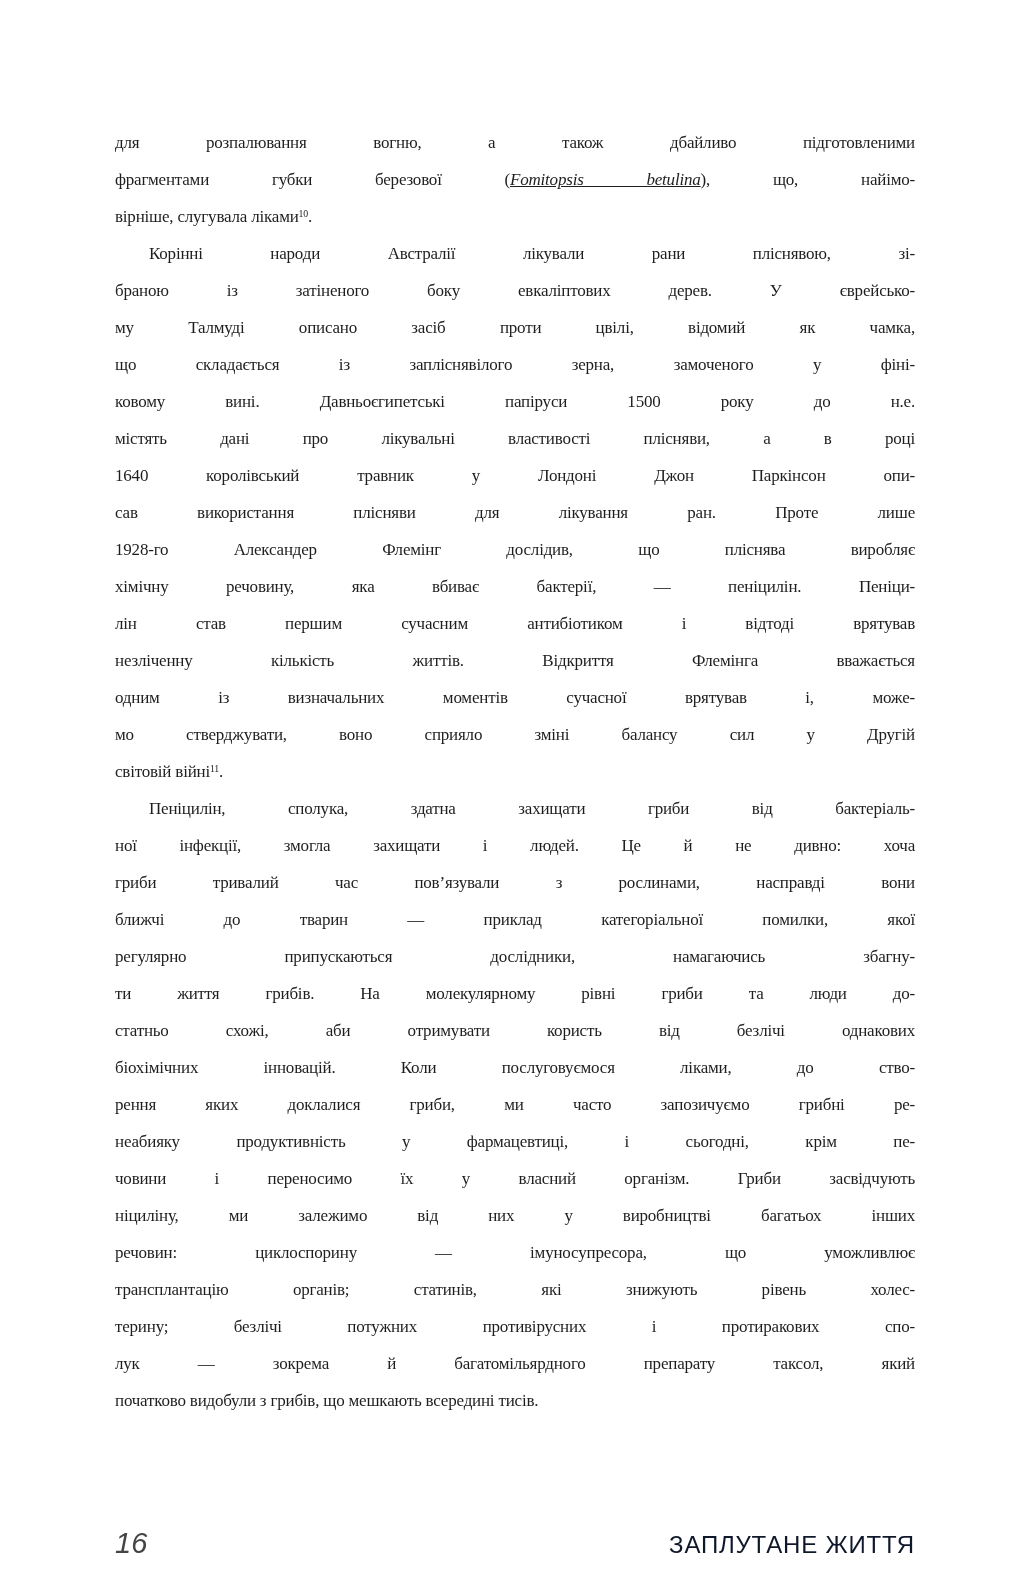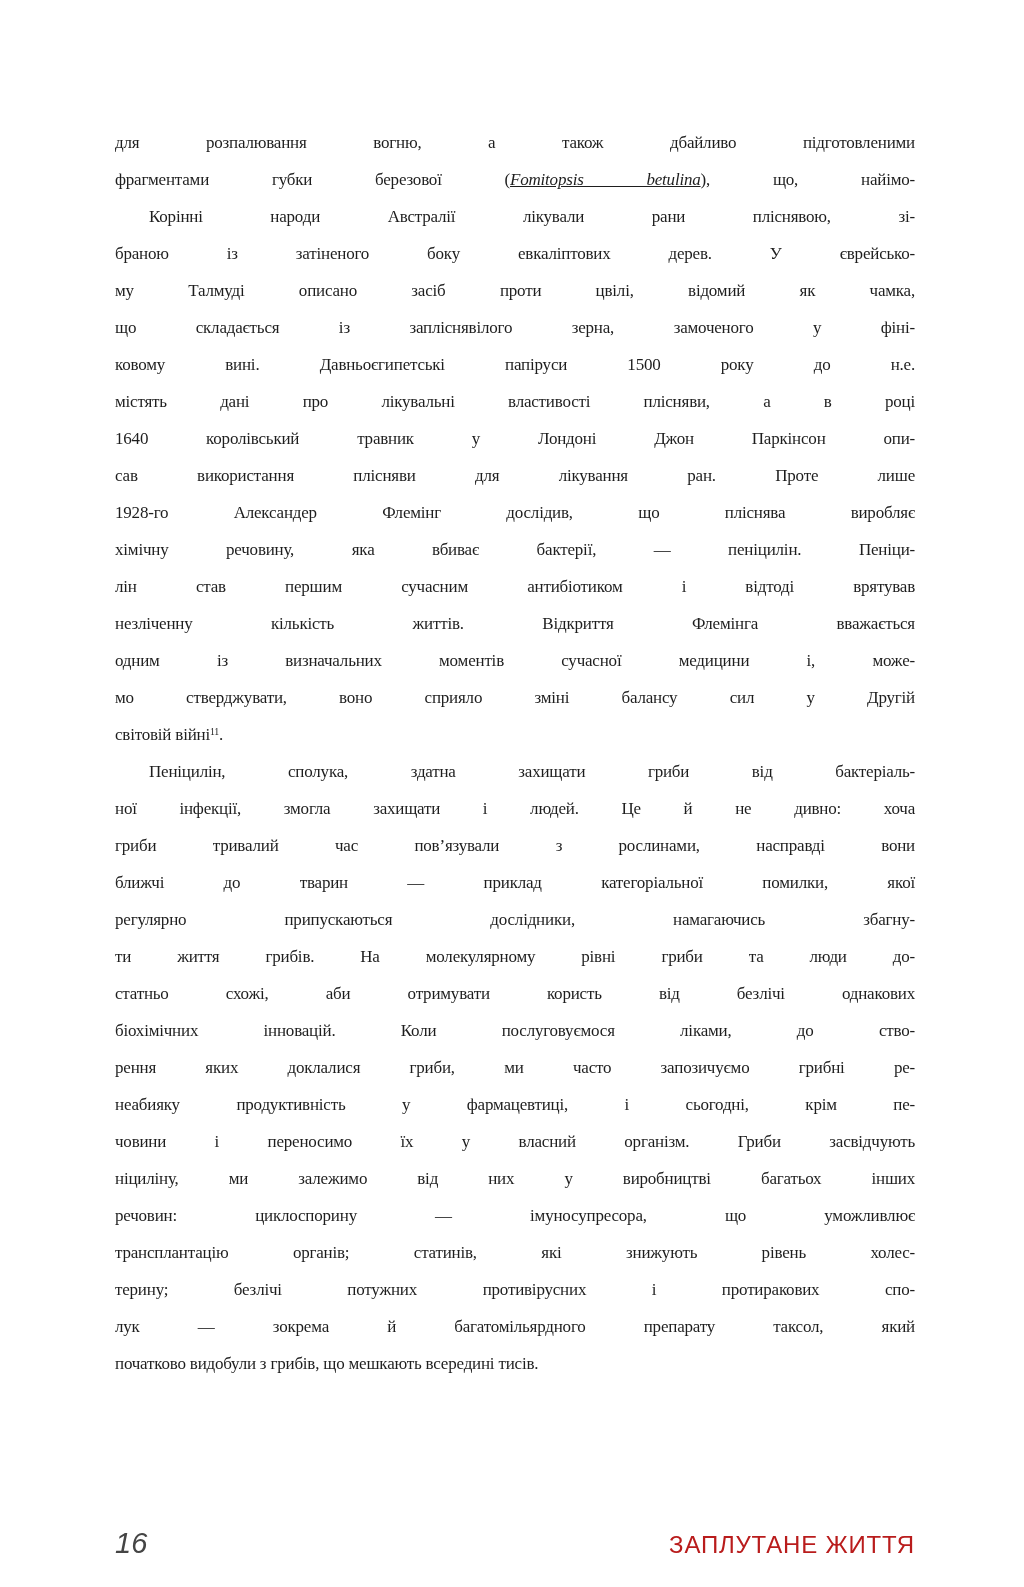--- a/index.html
+++ b/index.html
@@ -63,47 +63,48 @@
   }
   .page-number {
     font-family: "Liberation Sans", sans-serif;
     font-size: 29px;
     color: #454545;
     font-style: italic;
   }
   .running-title {
     font-family: "Liberation Sans", sans-serif;
     font-size: 24px;
-    color: #b91c1c;
+    color: #0f172a;
     letter-spacing: 0.8px;
     text-transform: uppercase;
     margin-top: 43px;
   }
 </style>
 </head>
 <body>
 
 <div class="page">
 
   <div class="text-block">
       <div class="line"><span>для розпалювання вогню, а також дбайливо підготовленими</span></div>
       <div class="line"><span>фрагментами губки березової (</span><i>Fomitopsis betulina</i><span>), що, найімо-</span></div>
+      <div class="line pl"><span>вірніше, слугувала ліками</span><sup>10</sup><span>.</span></div>
       <div class="line ind"><span>Корінні народи Австралії лікували рани пліснявою, зі-</span></div>
       <div class="line"><span>браною із затіненого боку евкаліптових дерев. У єврейсько-</span></div>
       <div class="line"><span>му Талмуді описано засіб проти цвілі, відомий як чамка,</span></div>
       <div class="line"><span>що складається із запліснявілого зерна, замоченого у фіні-</span></div>
       <div class="line"><span>ковому вині. Давньоєгипетські папіруси 1500 року до н.е.</span></div>
       <div class="line"><span>містять дані про лікувальні властивості плісняви, а в році</span></div>
       <div class="line"><span>1640 королівський травник у Лондоні Джон Паркінсон опи-</span></div>
       <div class="line"><span>сав використання плісняви для лікування ран. Проте лише</span></div>
       <div class="line"><span>1928-го Александер Флемінг дослідив, що пліснява виробляє</span></div>
       <div class="line"><span>хімічну речовину, яка вбиває бактерії, — пеніцилін. Пеніци-</span></div>
       <div class="line"><span>лін став першим сучасним антибіотиком і відтоді врятував</span></div>
       <div class="line"><span>незліченну кількість життів. Відкриття Флемінга вважається</span></div>
-      <div class="line"><span>одним із визначальних моментів сучасної медицини і, може-</span></div>
+      <div class="line"><span>одним із визначальних моментів сучасної врятував і, може-</span></div>
       <div class="line"><span>мо стверджувати, воно сприяло зміні балансу сил у Другій</span></div>
       <div class="line pl"><span>світовій війні</span><sup>11</sup><span>.</span></div>
       <div class="line ind"><span>Пеніцилін, сполука, здатна захищати гриби від бактеріаль-</span></div>
       <div class="line"><span>ної інфекції, змогла захищати і людей. Це й не дивно: хоча</span></div>
       <div class="line"><span>гриби тривалий час пов’язували з рослинами, насправді вони</span></div>
       <div class="line"><span>ближчі до тварин — приклад категоріальної помилки, якої</span></div>
       <div class="line"><span>регулярно припускаються дослідники, намагаючись збагну-</span></div>
       <div class="line"><span>ти життя грибів. На молекулярному рівні гриби та люди до-</span></div>
       <div class="line"><span>статньо схожі, аби отримувати користь від безлічі однакових</span></div>
       <div class="line"><span>біохімічних інновацій. Коли послуговуємося ліками, до ство-</span></div>

